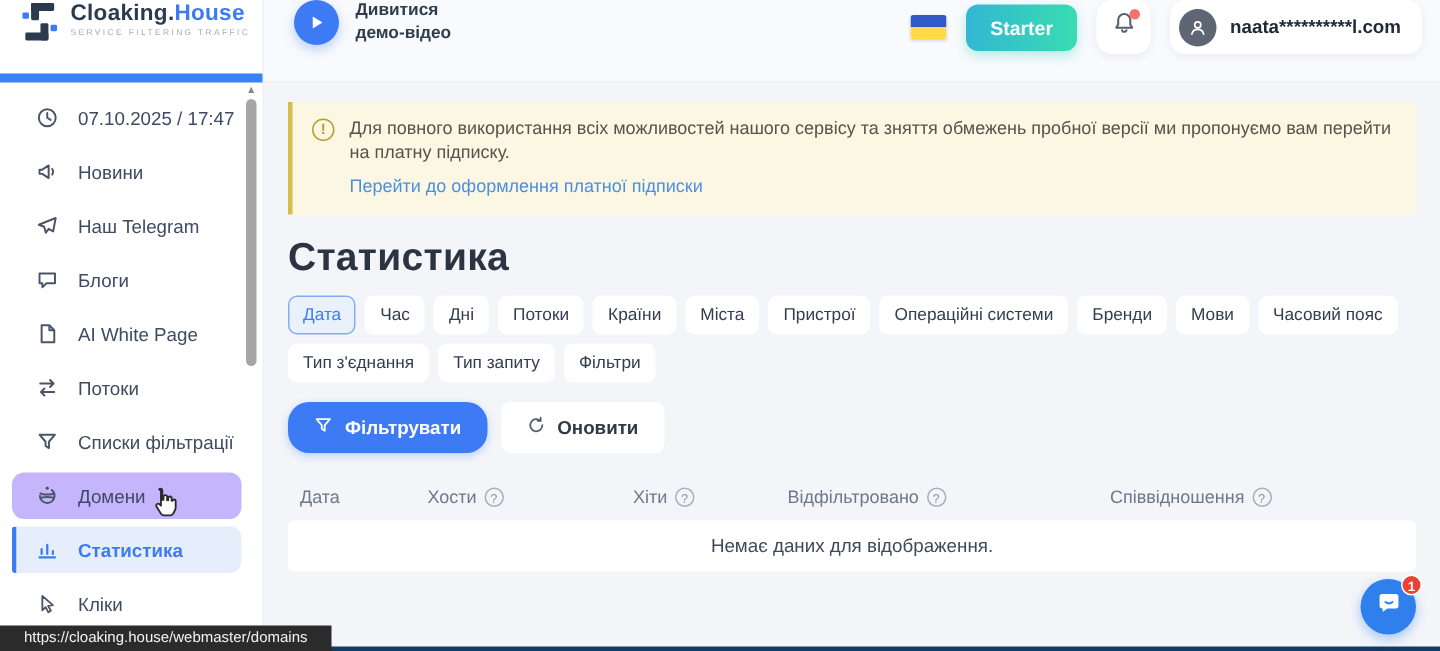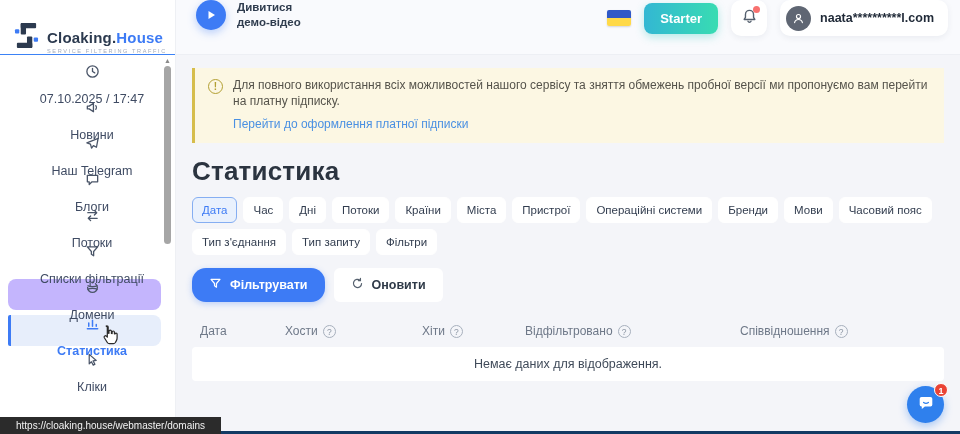--- a/index.html
+++ b/index.html
@@ -9,32 +9,31 @@
     background:#f4f5f9;
     position:relative;
     color:#3f4b63;
   }
   
   .sidebar {
     position:absolute; left:0; top:0; width:176px; height:434px;
     background:#ffffff; z-index:3; border-right:1px solid #eef0f4;
   }
   .logo-block {
-    height:55px; display:flex; align-items:flex-end; gap:8px;
-    padding-left:14px; border-bottom:1px solid #3b82f6; cursor:pointer;
+    height:55px; display:flex; align-items:flex-start; gap:8px;
+    padding-left:14px; border-bottom:6px solid #3b82f6; cursor:pointer;
   }
   .logo-text .brand { font-size:15px; font-weight:bold; color:#2c3a4f; letter-spacing:.2px; }
   .logo-text .brand .accent { color:#3d7bf5; }
   .logo-text .tagline { font-size:5.6px; letter-spacing:1.6px; color:#a3abbc; margin-top:2px; }
   .nav { padding-top:8px; }
   .nav-item {
     height:31px; margin:0 14px 5px 8px; display:flex; align-items:center; gap:13px;
     padding-left:15px; font-size:12.5px; color:#3f4b63; cursor:pointer; border-radius:8px;
     white-space:nowrap;
-    flex-direction:column;
   }
   .nav-item .nicon { width:16px; height:16px; flex:0 0 16px; display:flex; align-items:center; justify-content:center; }
   .nav-item svg { stroke:#4a5568; }
   .nav-item.hovered { background:#c4b5fd; }
   .nav-item.active {
     background:#e7eefb; border-left:3px solid #3d7bf5; padding-left:12px;
     color:#3d7bf5; font-weight:bold; border-radius:2px 8px 8px 2px;
   }
   .nav-item.active svg { stroke:#3d7bf5; }
   
@@ -182,20 +181,29 @@
     <div class="nav-item">
       <span class="nicon">
         <svg width="15" height="15" viewBox="0 0 16 16" fill="none" stroke-width="1.4" stroke-linejoin="round">
             <path d="M2.5 3.5h11v7H7.5l-3 2.8v-2.8h-2v-7z"></path>
           </svg>
       </span>
       <span>Блоги</span>
     </div>
     <div class="nav-item">
       <span class="nicon">
+        <svg width="15" height="15" viewBox="0 0 16 16" fill="none" stroke-width="1.4" stroke-linejoin="round">
+            <path d="M4 2h5.5L13 5.5V14H4V2z"></path>
+            <path d="M9.5 2v3.5H13"></path>
+          </svg>
+      </span>
+      <span>AI White Page</span>
+    </div>
+    <div class="nav-item">
+      <span class="nicon">
         <svg width="15" height="15" viewBox="0 0 16 16" fill="none" stroke-width="1.4" stroke-linecap="round" stroke-linejoin="round">
             <path d="M3 5h9M10 2.5 12.5 5 10 7.5"></path>
             <path d="M13 11H4M6 8.5 3.5 11 6 13.5"></path>
           </svg>
       </span>
       <span>Потоки</span>
     </div>
     <div class="nav-item">
       <span class="nicon">
         <svg width="15" height="15" viewBox="0 0 16 16" fill="none" stroke-width="1.4" stroke-linejoin="round">

